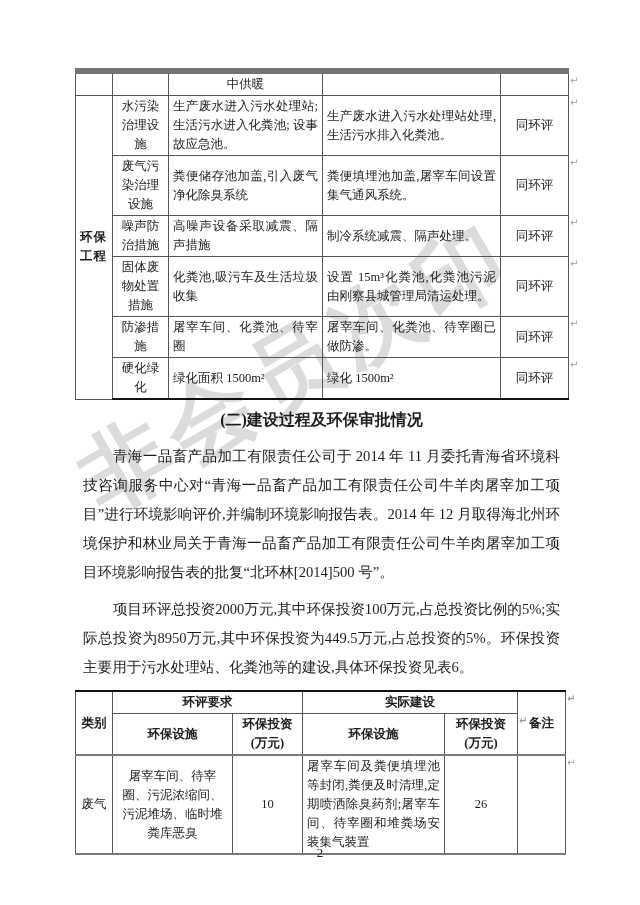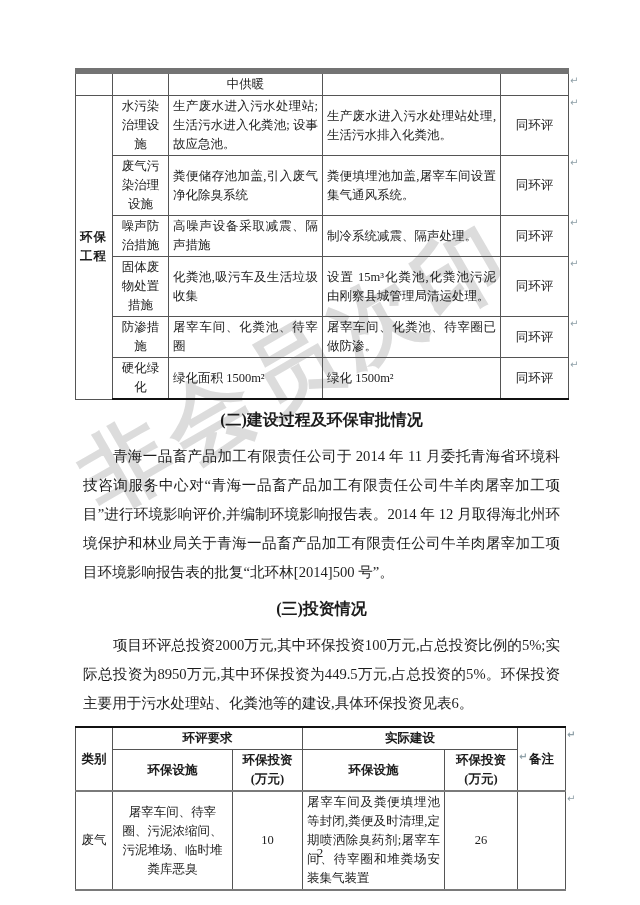--- a/index.html
+++ b/index.html
@@ -125,21 +125,20 @@
       <td class="lft"><span>绿化面积 1500m²</span></td>
       <td class="lft"><span>绿化 1500m²</span></td>
       <td class="ctr"><span>同环评</span><span class="pmark">↵</span></td>
     </tr>
   </tbody>
     </table>
 
   <h3 class="heading">(二)建设过程及环保审批情况</h3>
   <p class="para">青海一品畜产品加工有限责任公司于 2014 年 11 月委托青海省环境科技咨询服务中心对“青海一品畜产品加工有限责任公司牛羊肉屠宰加工项目”进行环境影响评价,并编制环境影响报告表。2014 年 12 月取得海北州环境保护和林业局关于青海一品畜产品加工有限责任公司牛羊肉屠宰加工项目环境影响报告表的批复“北环林[2014]500 号”。</p>
 
-  <h3 class="heading">(三)投资情况</h3>
   <p class="para">项目环评总投资2000万元,其中环保投资100万元,占总投资比例的5%;实际总投资为8950万元,其中环保投资为449.5万元,占总投资的5%。环保投资主要用于污水处理站、化粪池等的建设,具体环保投资见表6。</p>
 
 
   <table class="t6">
     <colgroup>
       <col style="width:37px">
         <col style="width:120px">
         <col style="width:70px">
         <col style="width:142px">
         <col style="width:73px">

